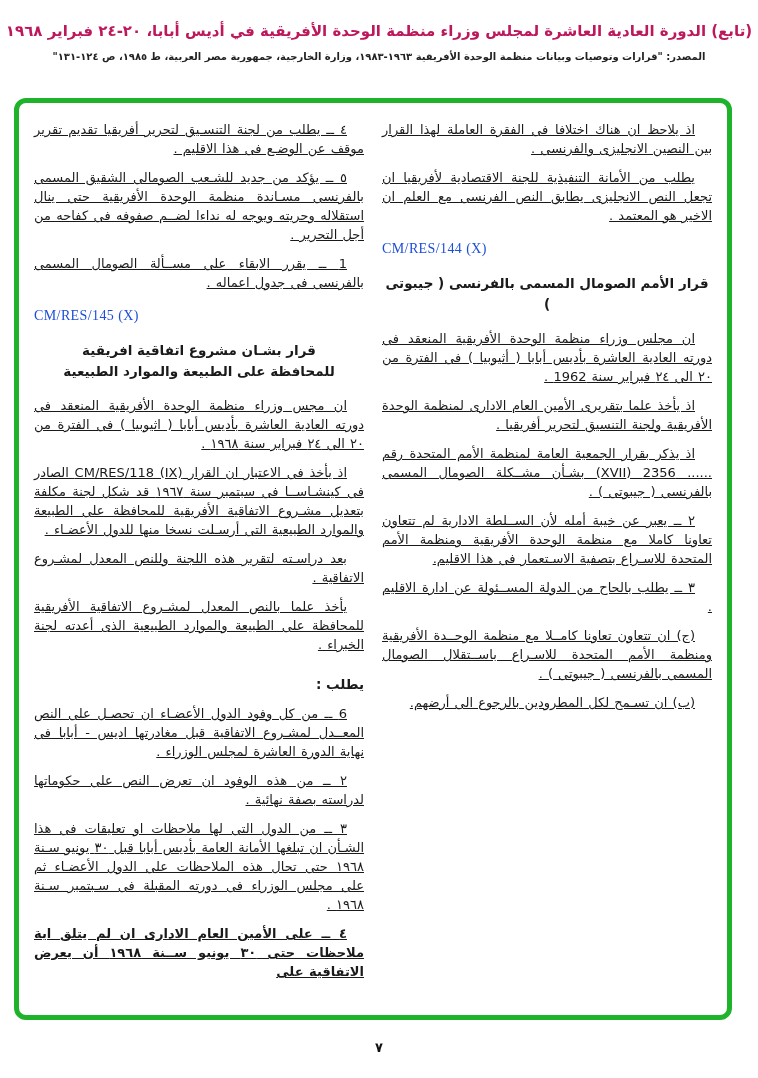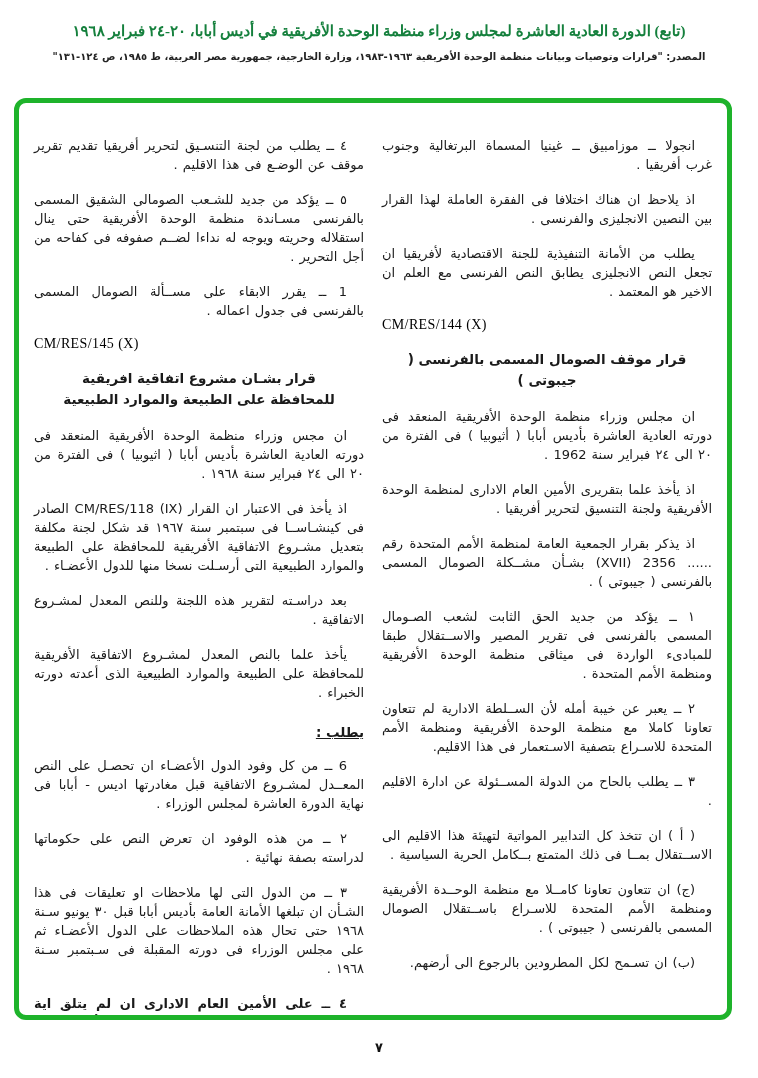--- a/index.html
+++ b/index.html
@@ -1,87 +1,84 @@
 <!DOCTYPE html>
 <html lang="ar" dir="rtl"><head>
 <meta charset="utf-8">
 <style>
   html,body{margin:0;padding:0;background:#ffffff;}
   body{
     width:758px;height:1078px;position:relative;overflow:hidden;
     font-family:"DejaVu Sans",sans-serif;color:#1a1a1a;
   }
   .header{position:absolute;top:22px;left:0;width:758px;text-align:center;direction:rtl;}
-  .header-title{font-weight:bold;font-size:15px;letter-spacing:0;color:#15803d;font-family:Liberation Serif, serif;}
+  .header-title{font-weight:bold;font-size:15px;letter-spacing:0;color:#be185d;}
   .header-source{font-weight:bold;font-size:10px;margin-top:11px;color:#222;}
   .panel{
     position:absolute;left:14px;top:98px;width:718px;height:922px;
     box-sizing:border-box;border:5px solid #1eb32b;border-radius:12px;
     background:#fff;padding:17px 15px 10px 15px;
     display:flex;flex-direction:row;gap:18px;direction:rtl;overflow:hidden;
   }
   .col{flex:1 1 0;min-width:0;direction:rtl;}
   .para{
     font-size:13px;line-height:19px;text-align:justify;text-indent:17px;
-    margin:16px 0 10px 0;word-spacing:1px;
+    margin:0 0 10px 0;word-spacing:1px;text-decoration:underline;
   }
   .para.bold{font-weight:bold;}
   .code{
     direction:ltr;text-align:left;font-family:"Liberation Serif",serif;
-    font-size:14px;margin:16px 0 16px 0;letter-spacing:0.4px;color:#000000;
+    font-size:14px;margin:16px 0 16px 0;letter-spacing:0.4px;color:#1d4ed8;
   }
   .res-title{
     font-weight:bold;font-size:13.5px;line-height:21px;text-align:center;
     margin:0 0 14px 0;white-space:pre-line;
   }
   .subhead{
     font-weight:bold;font-size:13.5px;text-align:right;
-    text-decoration:underline;margin:22px 0 12px 0;
+    margin:22px 0 12px 0;
   }
   .page-number{
     position:absolute;left:0;top:1040px;width:758px;text-align:center;
     font-size:13px;font-weight:bold;color:#111;direction:rtl;
   }
 </style>
 </head>
 <body>
 
 <div class="header">
   <div class="header-title">(تابع) الدورة العادية العاشرة لمجلس وزراء منظمة الوحدة الأفريقية في أديس أبابا، ٢٠-٢٤ فبراير ١٩٦٨</div>
   <div class="header-source">المصدر: "قرارات وتوصيات وبيانات منظمة الوحدة الأفريقية ١٩٦٣-١٩٨٣، وزارة الخارجية، جمهورية مصر العربية، ط ١٩٨٥، ص ١٢٤-١٣١"</div>
 </div>
 
 <div class="panel">
   <div class="col">
-      <div class="para">انجولا ــ موزامبيق ــ غينيا المسماة البرتغالية وجنوب غرب أفريقيا .</div>
       <div class="para">اذ يلاحظ ان هناك اختلافا فى الفقرة العاملة لهذا القرار بين النصين الانجليزى والفرنسى .</div>
       <div class="para">يطلب من الأمانة التنفيذية للجنة الاقتصادية لأفريقيا ان تجعل النص الانجليزى يطابق النص الفرنسى مع العلم ان الاخير هو المعتمد .</div>
       <div class="code">CM/RES/144 (X)</div>
-      <div class="res-title">قرار موقف الصومال المسمى بالفرنسى ( جيبوتى )</div>
+      <div class="res-title">قرار الأمم الصومال المسمى بالفرنسى ( جيبوتى )</div>
       <div class="para">ان مجلس وزراء منظمة الوحدة الأفريقية المنعقد فى دورته العادية العاشرة بأديس أبابا ( أثيوبيا ) فى الفترة من ٢٠ الى ٢٤ فبراير سنة 1962 .</div>
       <div class="para">اذ يأخذ علما بتقريرى الأمين العام الادارى لمنظمة الوحدة الأفريقية ولجنة التنسيق لتحرير أفريقيا .</div>
       <div class="para">اذ يذكر بقرار الجمعية العامة لمنظمة الأمم المتحدة رقم ...... 2356 (XVII) بشـأن مشــكلة الصومال المسمى بالفرنسى ( جيبوتى ) .</div>
-      <div class="para">١ ــ يؤكد من جديد الحق الثابت لشعب الصـومال المسمى بالفرنسى فى تقرير المصير والاســتقلال طبقا للمبادىء الواردة فى ميثاقى منظمة الوحدة الأفريقية ومنظمة الأمم المتحدة .</div>
       <div class="para">٢ ــ يعبر عن خيبة أمله لأن الســلطة الادارية لم تتعاون تعاونا كاملا مع منظمة الوحدة الأفريقية ومنظمة الأمم المتحدة للاسـراع بتصفية الاسـتعمار فى هذا الاقليم.</div>
       <div class="para">٣ ــ يطلب بالحاح من الدولة المســئولة عن ادارة الاقليم .</div>
-      <div class="para">( أ ) ان تتخذ كل التدابير المواتية لتهيئة هذا الاقليم الى الاســتقلال بمــا فى ذلك المتمتع بــكامل الحرية السياسية .</div>
       <div class="para">(ج) ان تتعاون تعاونا كامــلا مع منظمة الوحــدة الأفريقية ومنظمة الأمم المتحدة للاسـراع باســتقلال الصومال المسمى بالفرنسى ( جيبوتى ) .</div>
       <div class="para">(ب) ان تسـمح لكل المطرودين بالرجوع الى أرضهم.</div>
     </div>
   <div class="col">
       <div class="para">٤ ــ يطلب من لجنة التنسـيق لتحرير أفريقيا تقديم تقرير موقف عن الوضـع فى هذا الاقليم .</div>
       <div class="para">٥ ــ يؤكد من جديد للشـعب الصومالى الشقيق المسمى بالفرنسى مسـاندة منظمة الوحدة الأفريقية حتى ينال استقلاله وحريته ويوجه له نداءا لضــم صفوفه فى كفاحه من أجل التحرير .</div>
       <div class="para">1 ــ يقرر الابقاء على مســألة الصومال المسمى بالفرنسى فى جدول اعماله .</div>
       <div class="code">CM/RES/145 (X)</div>
       <div class="res-title">قرار بشـان مشروع اتفاقية افريقية
 للمحافظة على الطبيعة والموارد الطبيعية</div>
       <div class="para">ان مجس وزراء منظمة الوحدة الأفريقية المنعقد فى دورته العادية العاشرة بأديس أبابا ( اثيوبيا ) فى الفترة من ٢٠ الى ٢٤ فبراير سنة ١٩٦٨ .</div>
       <div class="para">اذ يأخذ فى الاعتبار ان القرار CM/RES/118 (IX) الصادر فى كينشـاســا فى سبتمبر سنة ١٩٦٧ قد شكل لجنة مكلفة بتعديل مشـروع الاتفاقية الأفريقية للمحافظة على الطبيعة والموارد الطبيعية التى أرسـلت نسخا منها للدول الأعضـاء .</div>
       <div class="para">بعد دراسـته لتقرير هذه اللجنة وللنص المعدل لمشـروع الاتفاقية .</div>
-      <div class="para">يأخذ علما بالنص المعدل لمشـروع الاتفاقية الأفريقية للمحافظة على الطبيعة والموارد الطبيعية الذى أعدته دورته الخبراء .</div>
+      <div class="para">يأخذ علما بالنص المعدل لمشـروع الاتفاقية الأفريقية للمحافظة على الطبيعة والموارد الطبيعية الذى أعدته لجنة الخبراء .</div>
       <div class="subhead">يطلب :</div>
       <div class="para">6 ــ من كل وفود الدول الأعضـاء ان تحصـل على النص المعــدل لمشـروع الاتفاقية قبل مغادرتها اديس - أبابا فى نهاية الدورة العاشرة لمجلس الوزراء .</div>
       <div class="para">٢ ــ من هذه الوفود ان تعرض النص على حكوماتها لدراسته بصفة نهائية .</div>
       <div class="para">٣ ــ من الدول التى لها ملاحظات او تعليقات فى هذا الشـأن ان تبلغها الأمانة العامة بأديس أبابا قبل ٣٠ يونيو سـنة ١٩٦٨ حتى تحال هذه الملاحظات على الدول الأعضـاء ثم على مجلس الوزراء فى دورته المقبلة فى سـبتمبر سـنة ١٩٦٨ .</div>
       <div class="para bold">٤ ــ على الأمين العام الادارى ان لم يتلق اية ملاحظات حتى ٣٠ يونيو ســنة ١٩٦٨ أن يعرض الاتفاقية على</div>
     </div>
 </div>
 
 <div class="page-number">٧</div>
 

